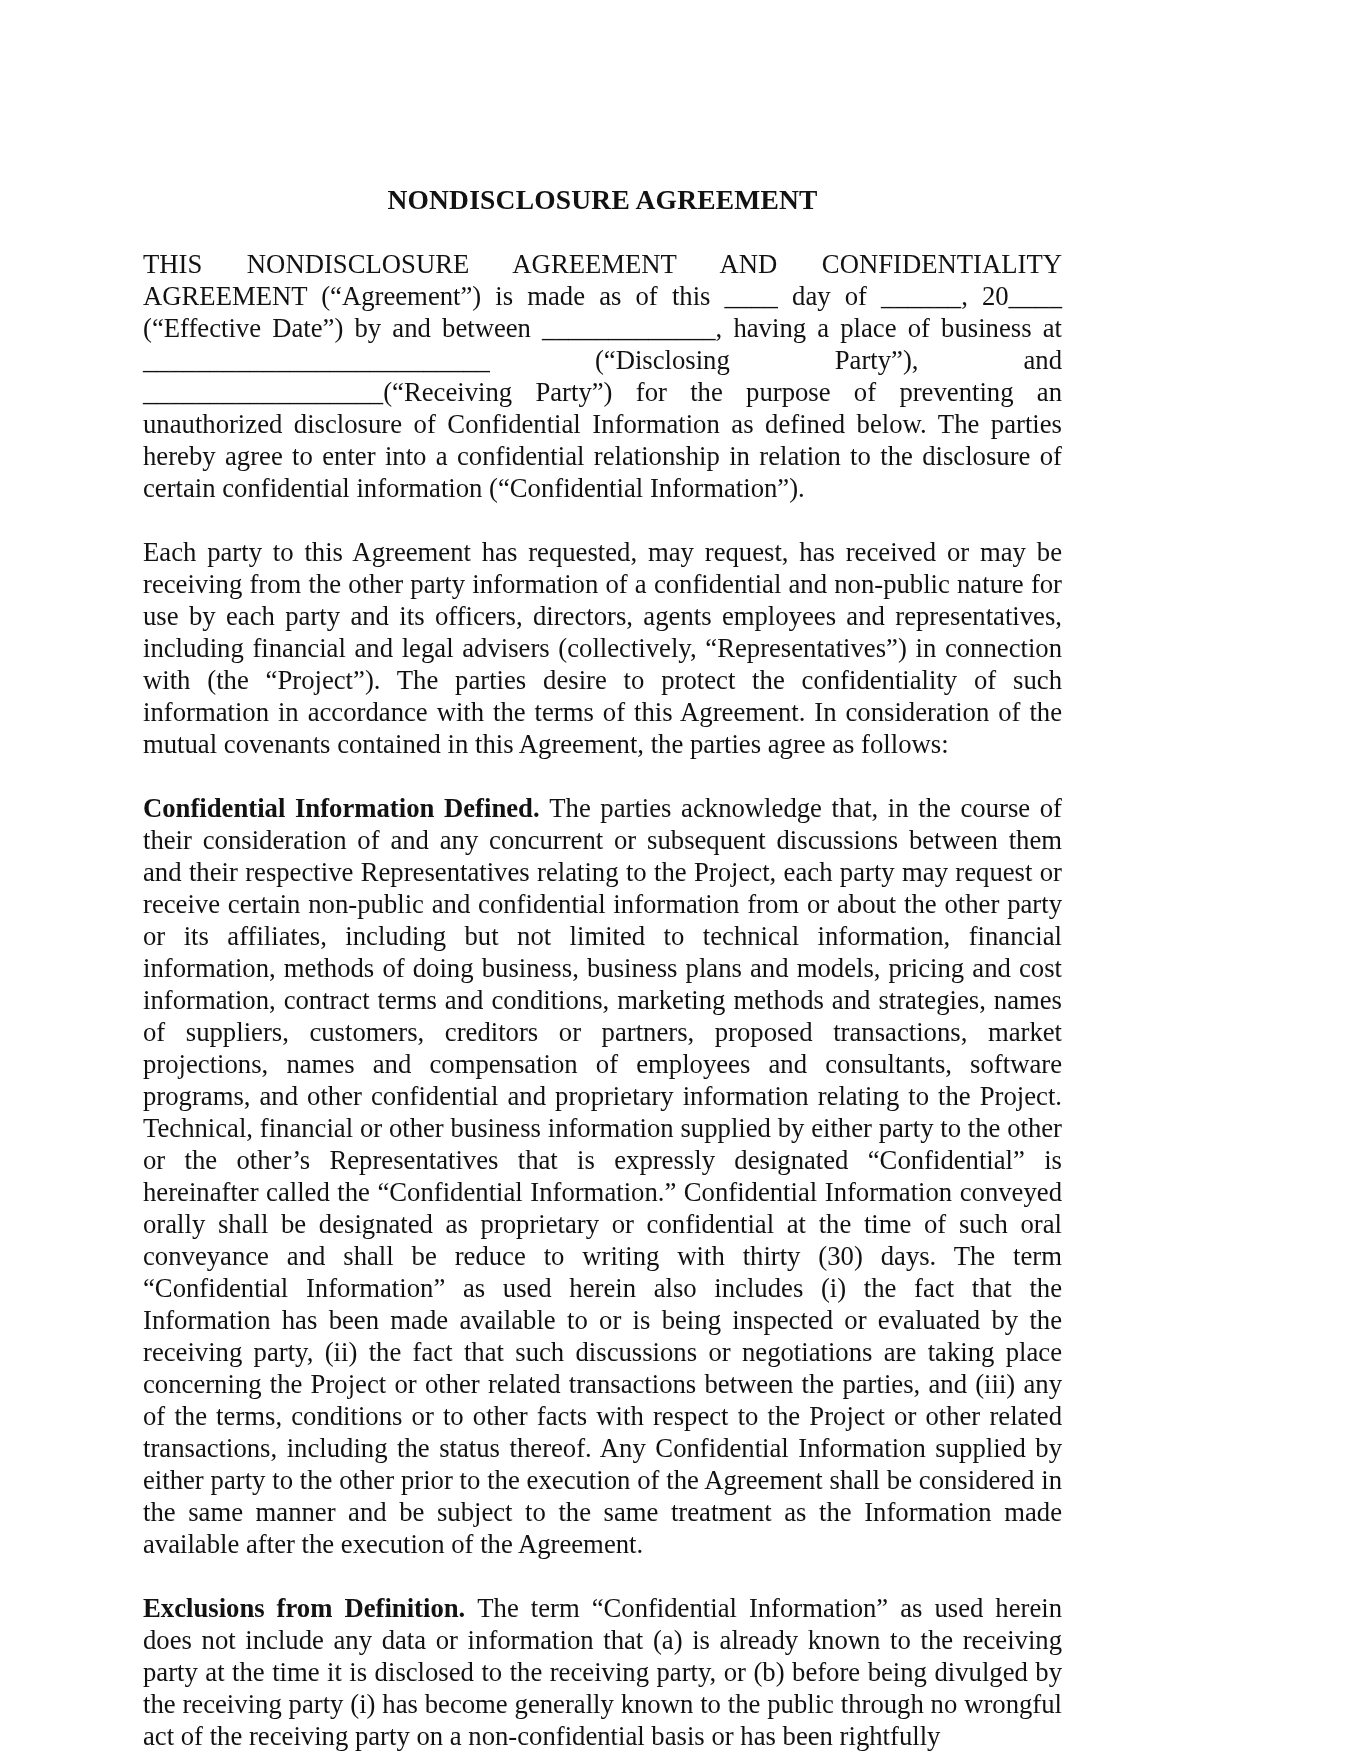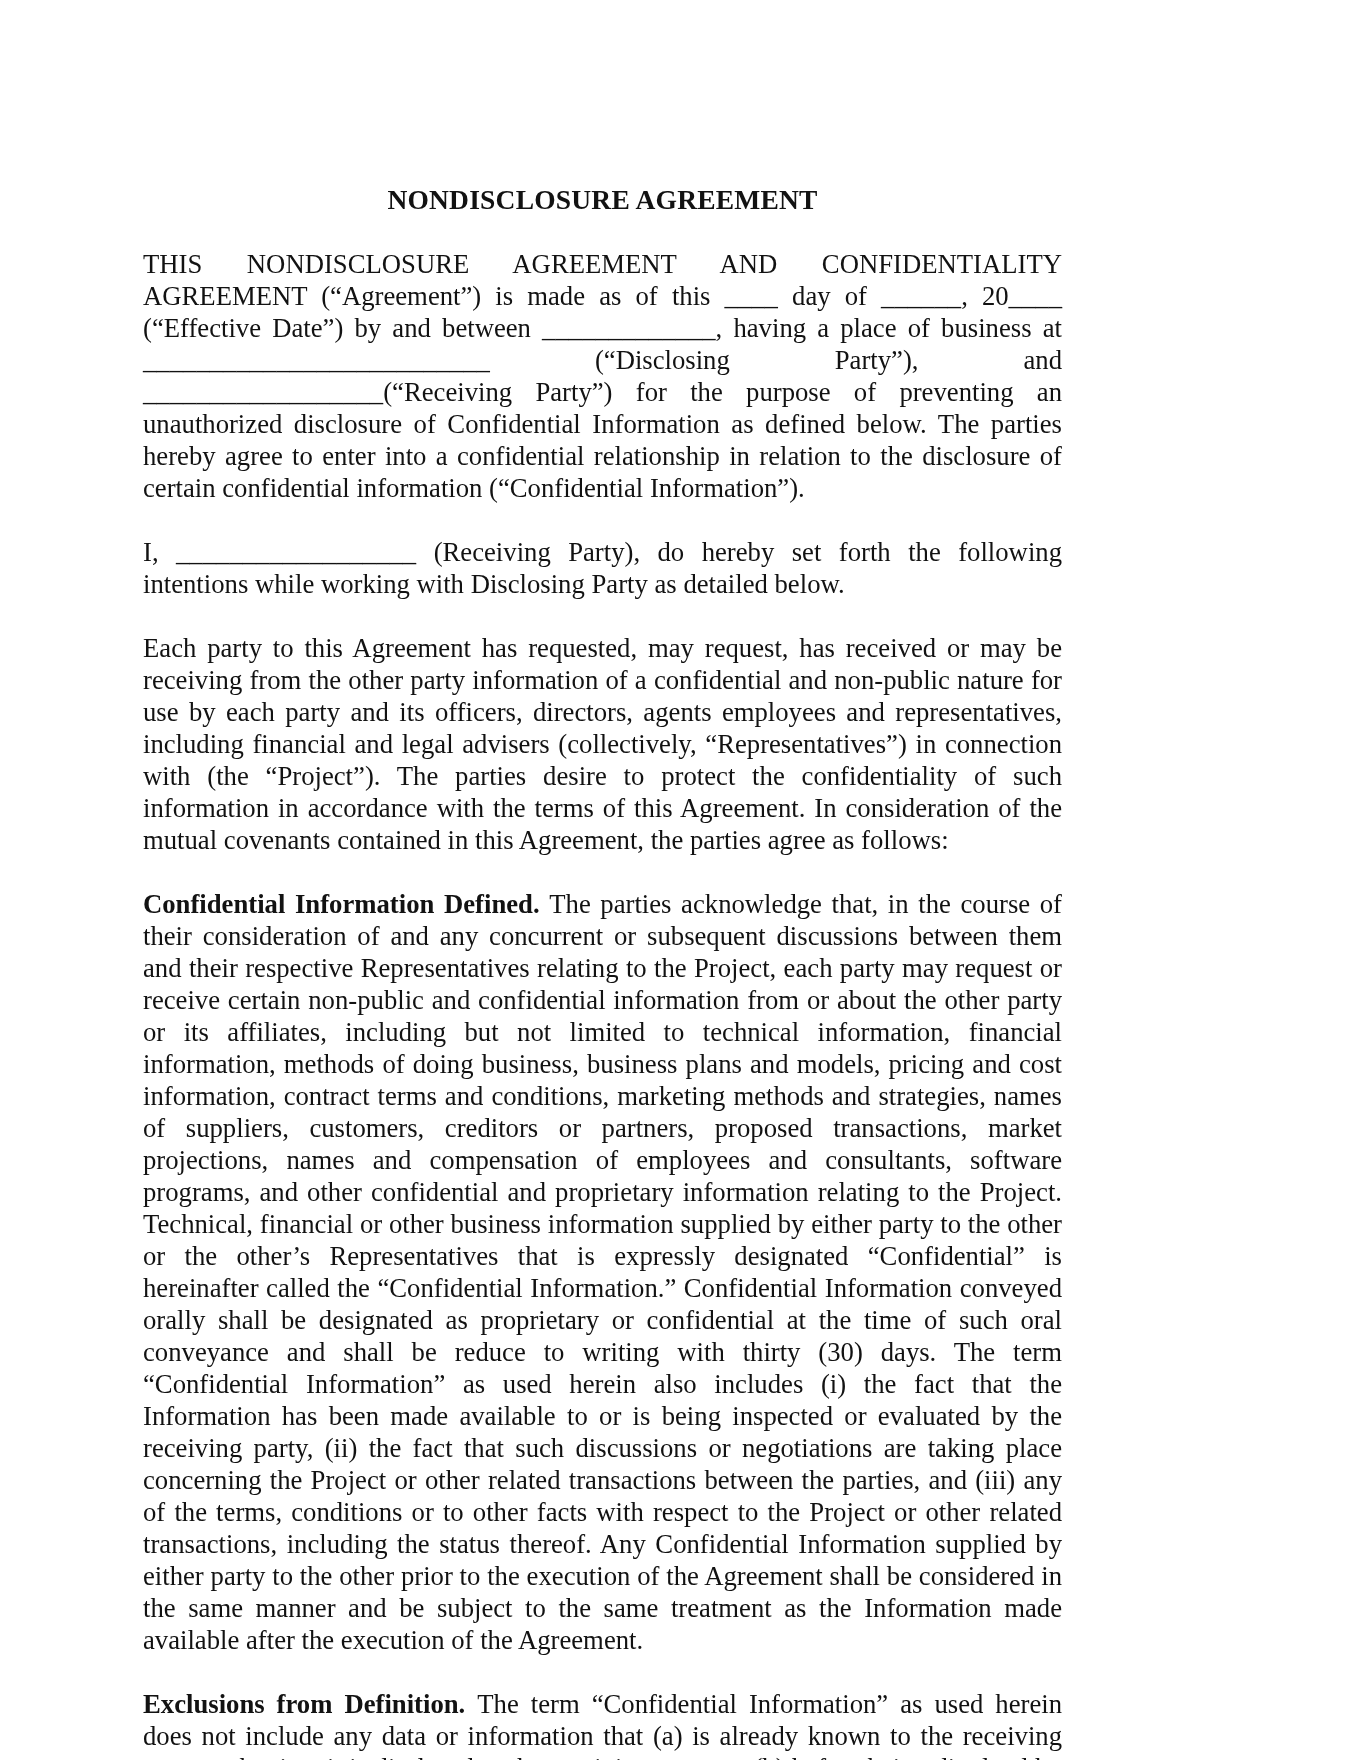--- a/index.html
+++ b/index.html
@@ -40,21 +40,20 @@
 </style>
 </head>
 <body>
 
 <div class="page">
 
   <h1 class="doc-title">NONDISCLOSURE AGREEMENT</h1>
 
   <p class="para"><strong class="para-lead"></strong><span>THIS NONDISCLOSURE AGREEMENT AND CONFIDENTIALITY AGREEMENT (“Agreement”) is made as of this ____ day of ______, 20____ (“Effective Date”) by and between _____________, having a place of business at __________________________ (“Disclosing Party”), and __________________(“Receiving Party”) for the purpose of preventing an unauthorized disclosure of Confidential Information as defined below. The parties hereby agree to enter into a confidential relationship in relation to the disclosure of certain confidential information (“Confidential Information”).</span></p>
 
-  <p class="para"><strong class="para-lead"></strong><span>I, __________________ (Receiving Party), do hereby set forth the following intentions while working with Disclosing Party as detailed below.</span></p>
 
   <p class="para"><strong class="para-lead"></strong><span>Each party to this Agreement has requested, may request, has received or may be receiving from the other party information of a confidential and non-public nature for use by each party and its officers, directors, agents employees and representatives, including financial and legal advisers (collectively, “Representatives”) in connection with (the “Project”). The parties desire to protect the confidentiality of such information in accordance with the terms of this Agreement. In consideration of the mutual covenants contained in this Agreement, the parties agree as follows:</span></p>
 
   <p class="para"><strong class="para-lead">Confidential Information Defined. </strong><span>The parties acknowledge that, in the course of their consideration of and any concurrent or subsequent discussions between them and their respective Representatives relating to the Project, each party may request or receive certain non-public and confidential information from or about the other party or its affiliates, including but not limited to technical information, financial information, methods of doing business, business plans and models, pricing and cost information, contract terms and conditions, marketing methods and strategies, names of suppliers, customers, creditors or partners, proposed transactions, market projections, names and compensation of employees and consultants, software programs, and other confidential and proprietary information relating to the Project. Technical, financial or other business information supplied by either party to the other or the other’s Representatives that is expressly designated “Confidential” is hereinafter called the “Confidential Information.” Confidential Information conveyed orally shall be designated as proprietary or confidential at the time of such oral conveyance and shall be reduce to writing with thirty (30) days. The term “Confidential Information” as used herein also includes (i) the fact that the Information has been made available to or is being inspected or evaluated by the receiving party, (ii) the fact that such discussions or negotiations are taking place concerning the Project or other related transactions between the parties, and (iii) any of the terms, conditions or to other facts with respect to the Project or other related transactions, including the status thereof. Any Confidential Information supplied by either party to the other prior to the execution of the Agreement shall be considered in the same manner and be subject to the same treatment as the Information made available after the execution of the Agreement.</span></p>
 
   <p class="para"><strong class="para-lead">Exclusions from Definition. </strong><span>The term “Confidential Information” as used herein does not include any data or information that (a) is already known to the receiving party at the time it is disclosed to the receiving party, or (b) before being divulged by the receiving party (i) has become generally known to the public through no wrongful act of the receiving party on a non-confidential basis or has been rightfully</span></p>
 
 </div>
 
 </body></html>

